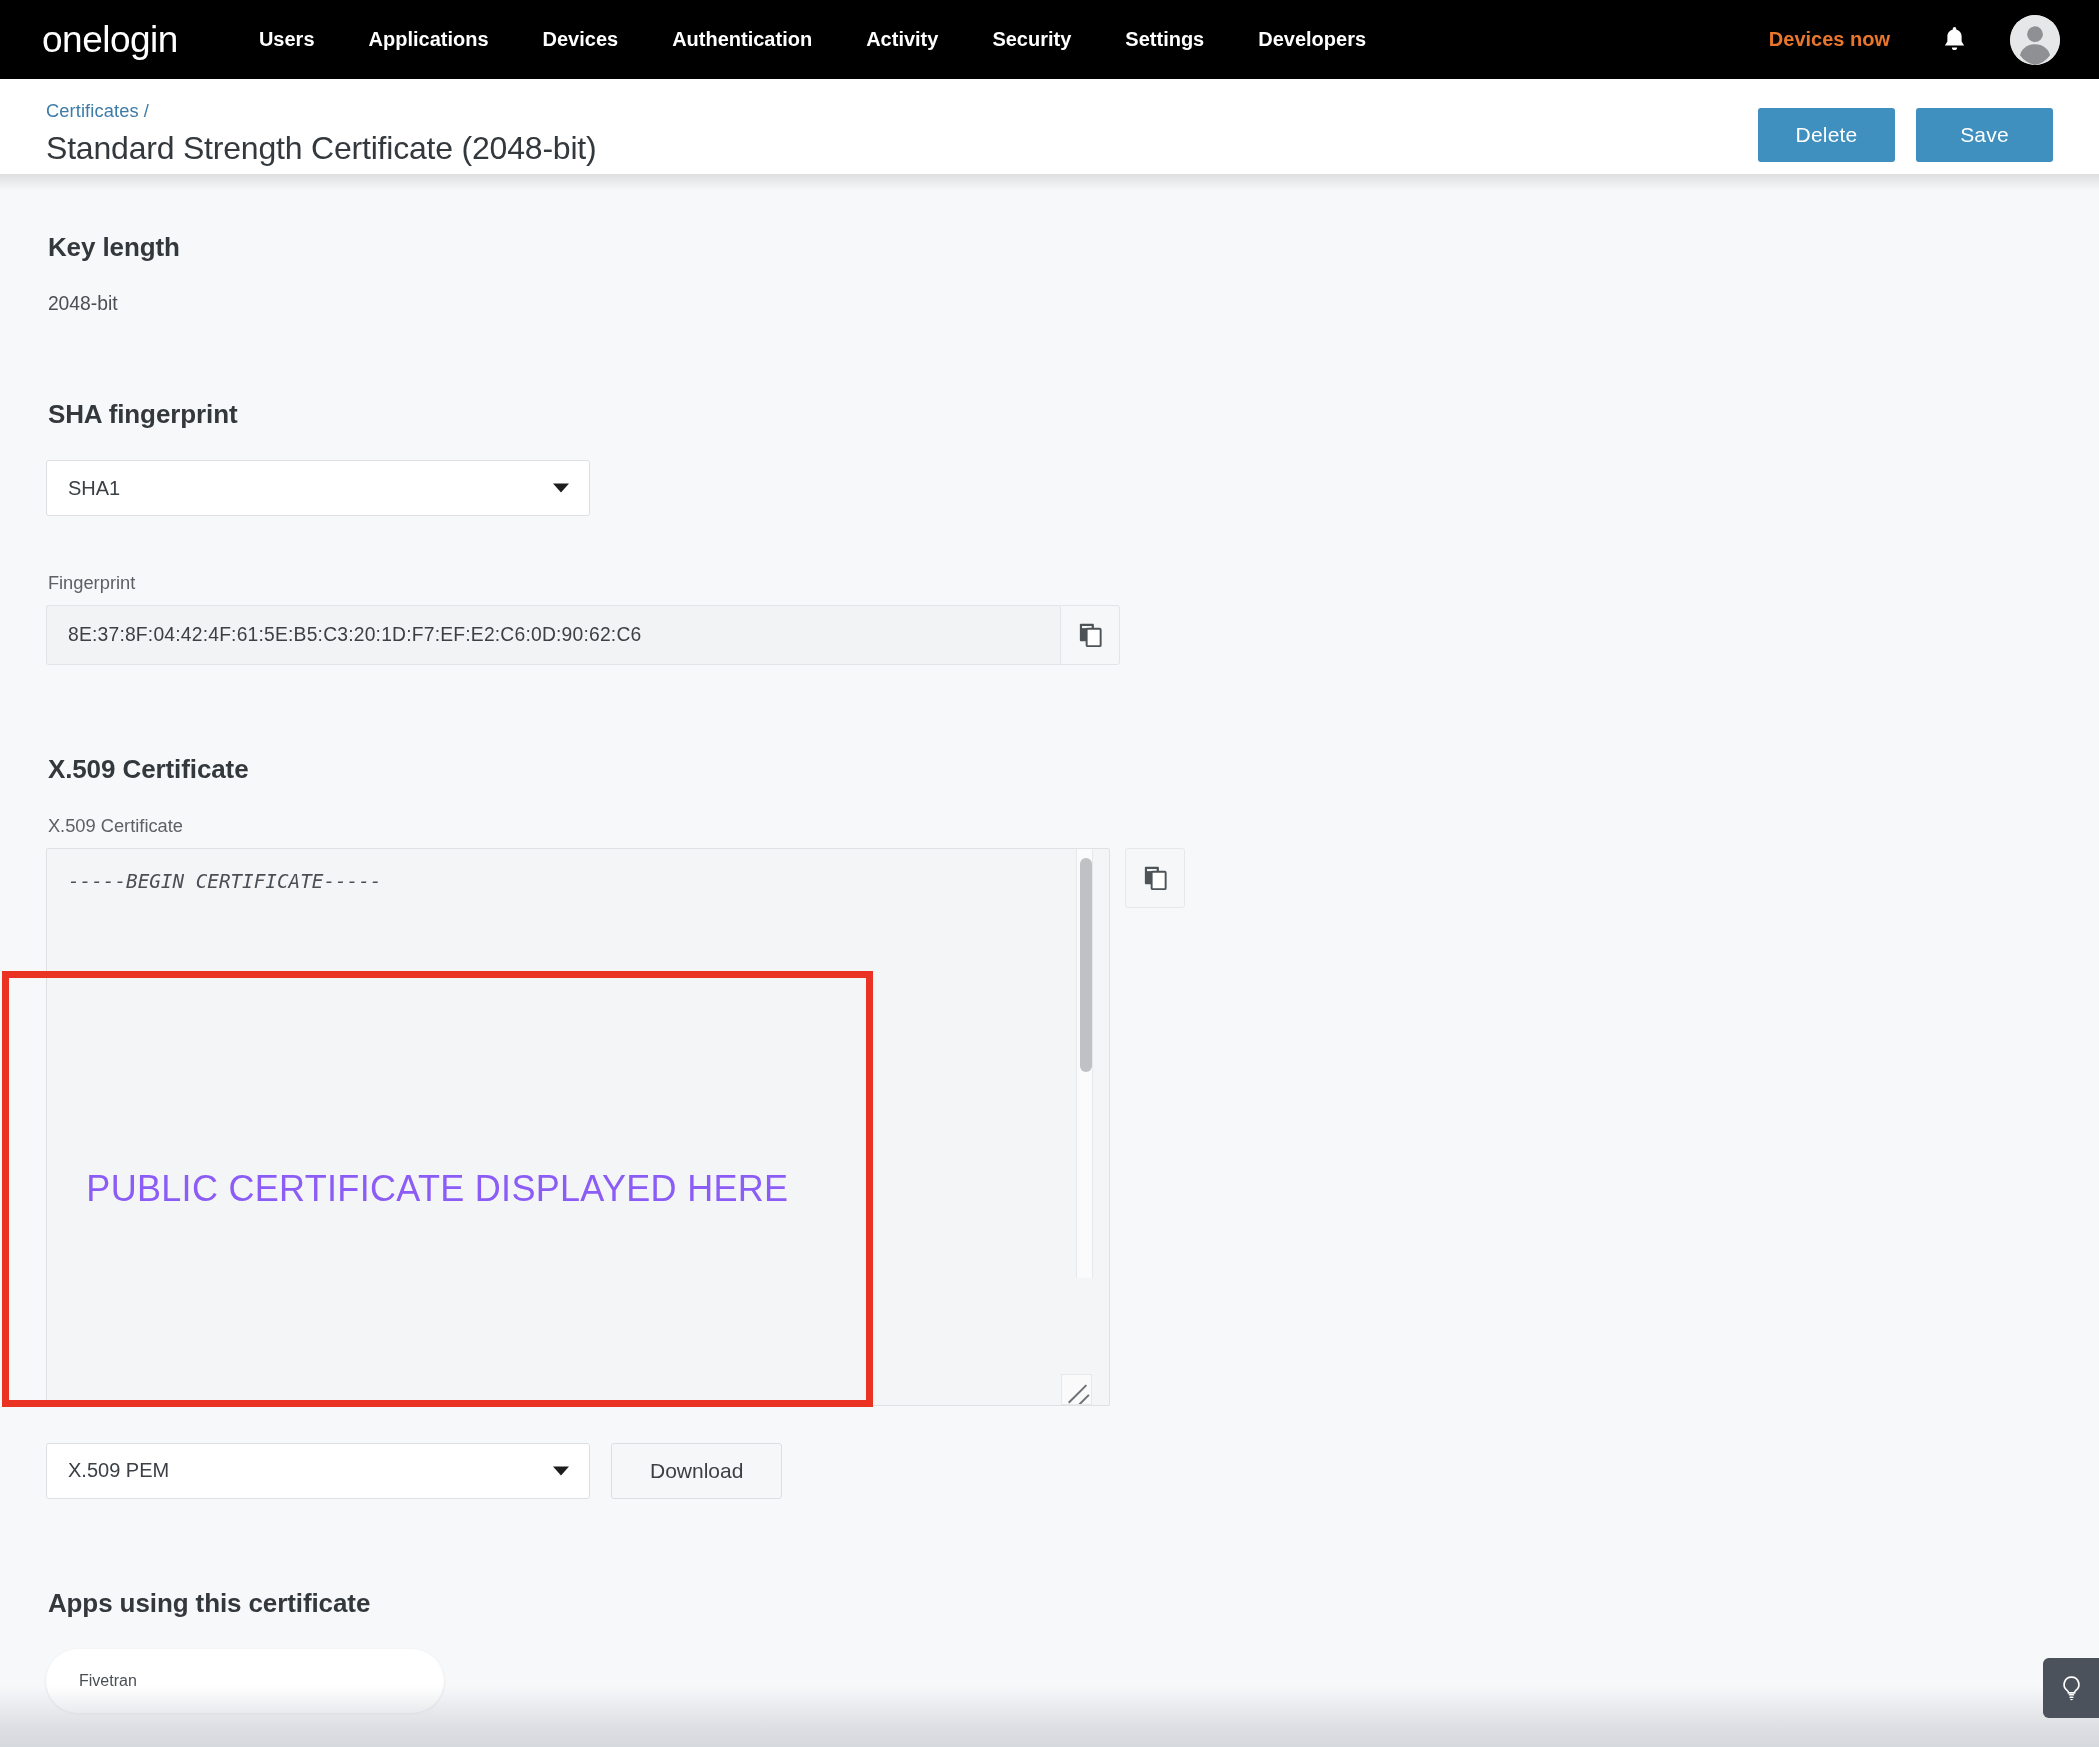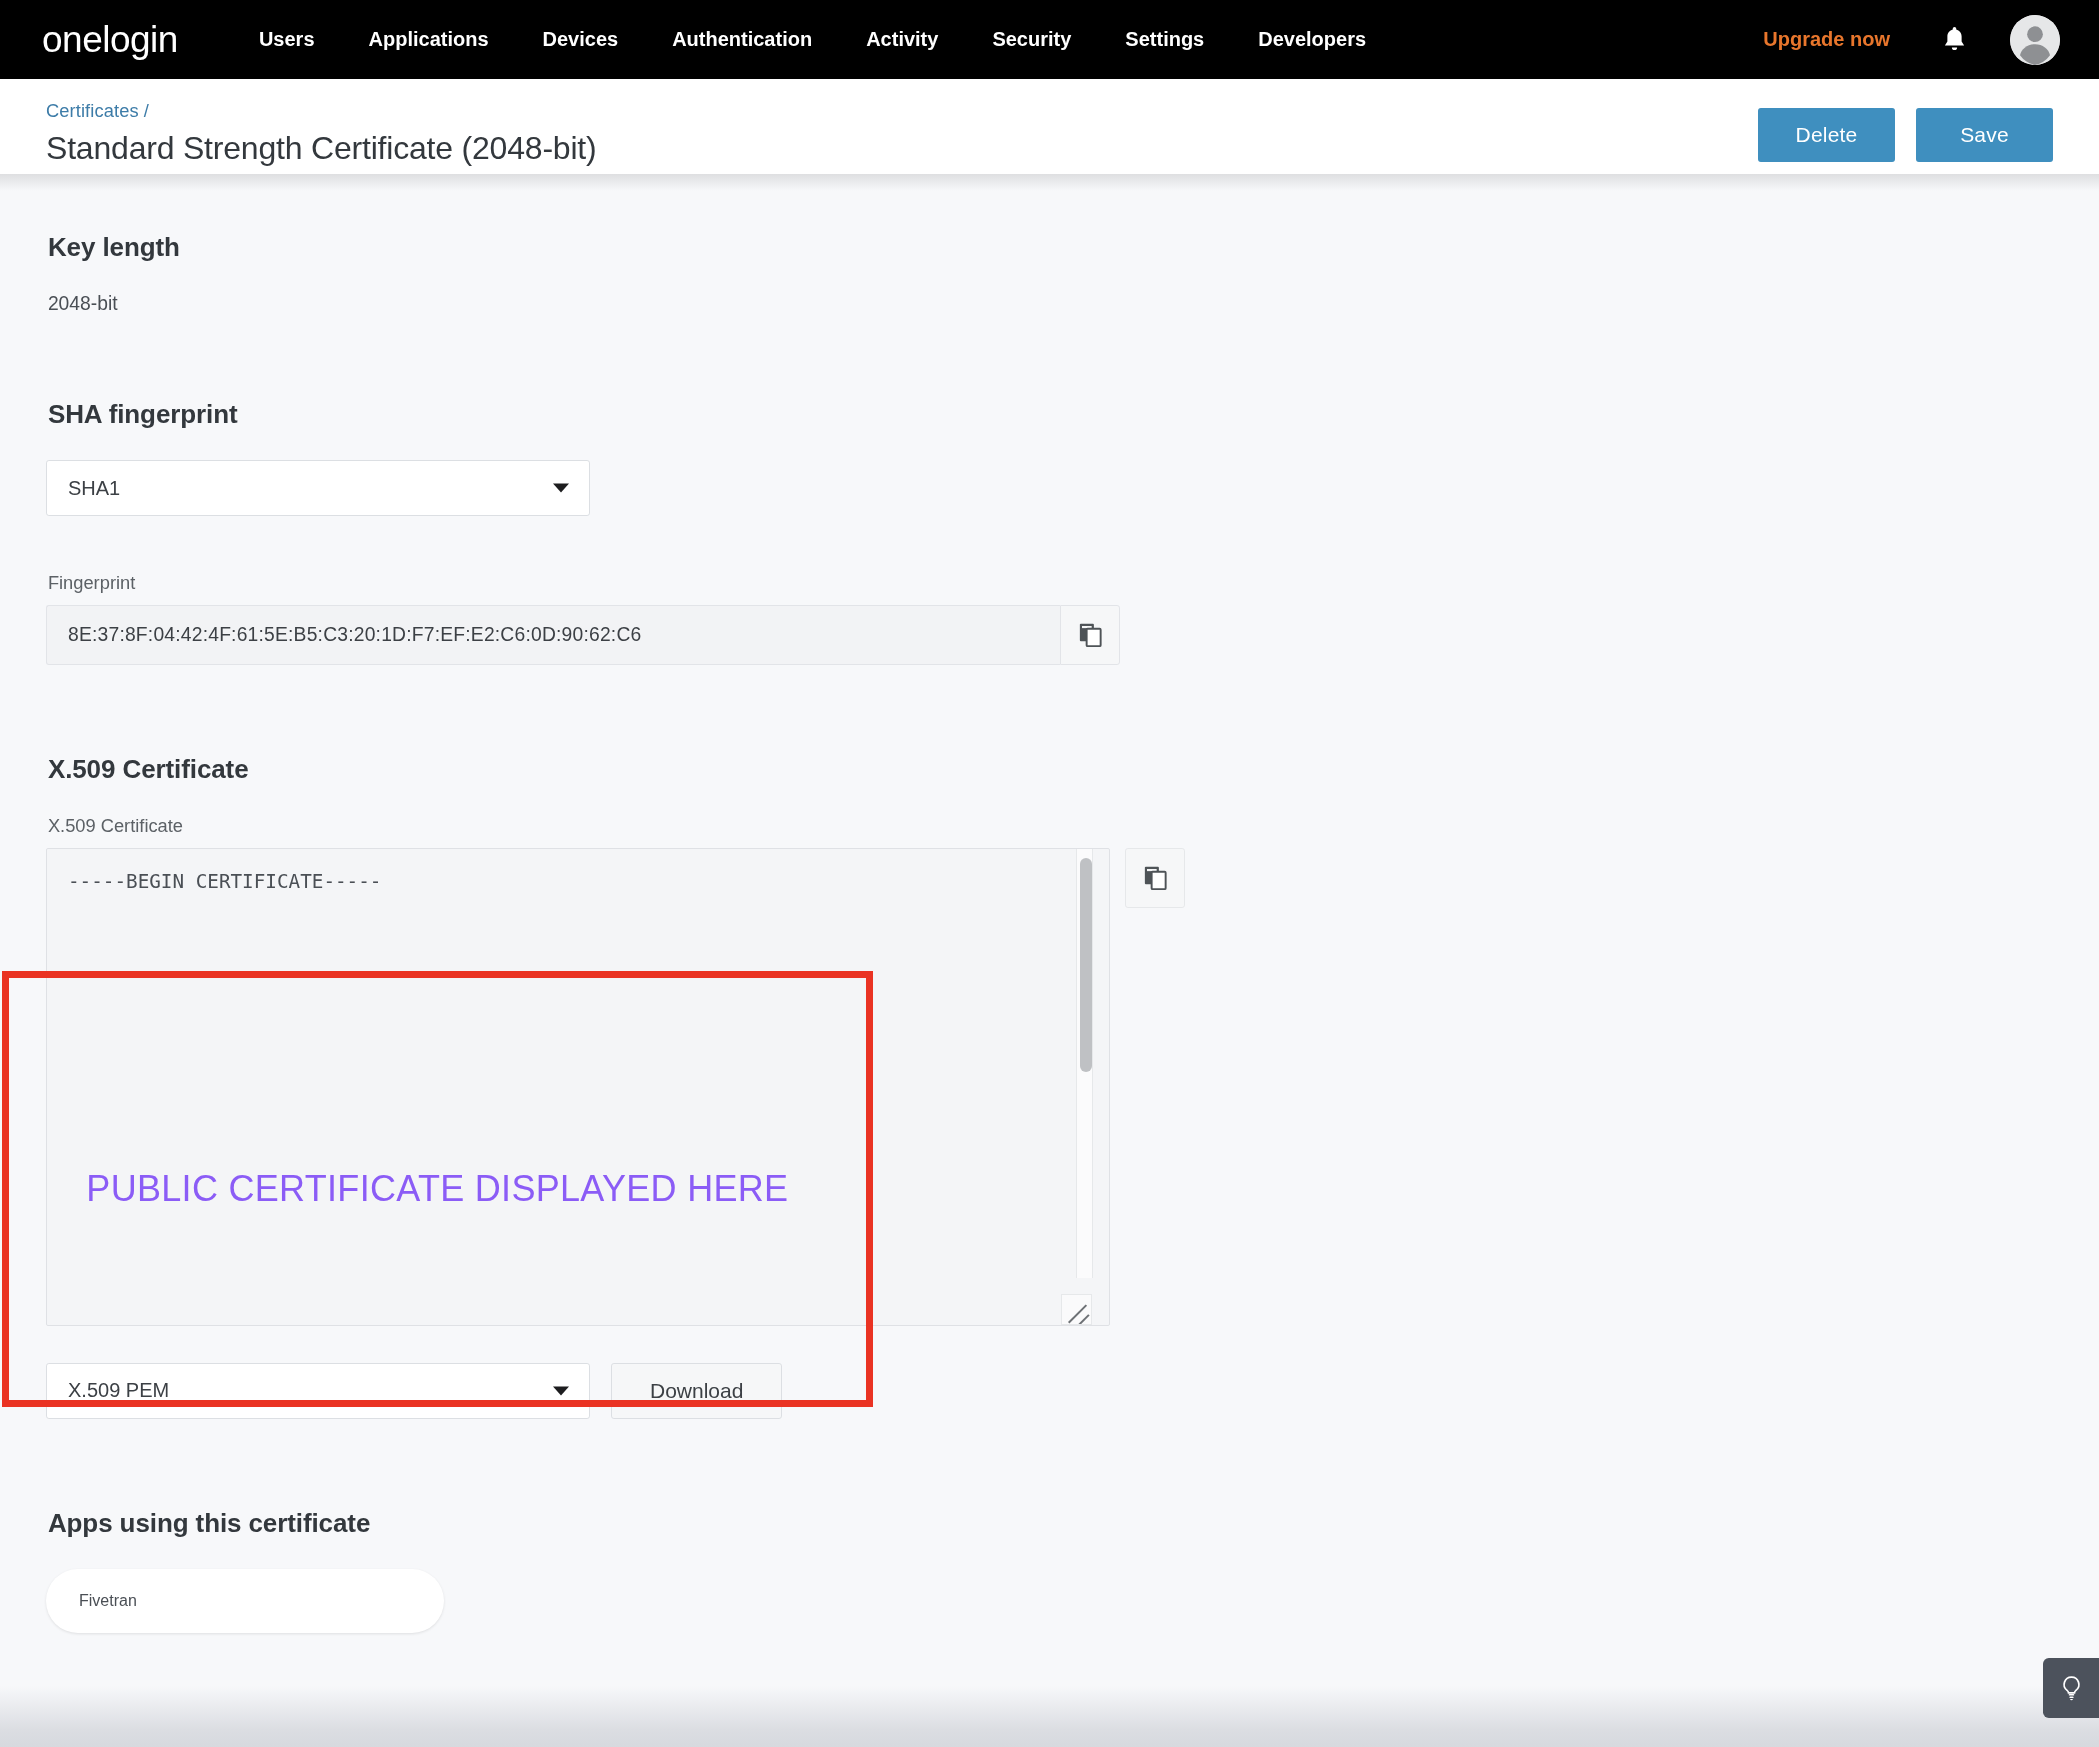--- a/index.html
+++ b/index.html
@@ -214,21 +214,22 @@
   
   .cert-row {
     display: flex;
     align-items: flex-start;
     gap: 15.4px;
     width: 1139px;
   }
   .cert-area-wrap {
     position: relative;
     width: 1070px;
-    height: 478px;
+    height: 558px;
+    font-style: italic;
   }
   .cert-area {
     width: 100%;
     height: 100%;
     background: #f4f5f7;
     border: 1px solid #dfe1e5;
     border-radius: 1.9px;
     padding: 19.3px 21px;
     font-family: "DejaVu Sans Mono", monospace;
     font-size: 19.3px;
@@ -366,21 +367,21 @@
     <div class="nav-link">Users</div>
     <div class="nav-link">Applications</div>
     <div class="nav-link">Devices</div>
     <div class="nav-link">Authentication</div>
     <div class="nav-link">Activity</div>
     <div class="nav-link">Security</div>
     <div class="nav-link">Settings</div>
     <div class="nav-link">Developers</div>
   </div>
   <div class="nav-right">
-    <div class="upgrade-now">Upgrade now</div>
+    <div class="upgrade-now">Devices now</div>
     <div class="bell-btn">
       <svg width="25" height="29" viewBox="0 0 26 30">
         <path d="M13 2c-1 0-1.8.8-1.8 1.8v.9C7.9 5.5 5.6 8.4 5.6 11.9v5.3L3 21.2h20L20.4 17.2v-5.3c0-3.5-2.3-6.4-5.6-7.2v-.9C14.8 2.8 14 2 13 2z" fill="#ffffff"></path>
         <path d="M10.3 23.2a2.7 2.7 0 0 0 5.4 0z" fill="#ffffff"></path>
       </svg>
     </div>
     <div class="avatar">
       <svg width="50" height="50" viewBox="0 0 52 52">
         <circle cx="26" cy="26" r="26" fill="#e6e7e8"></circle>
         <circle cx="26" cy="20" r="8.2" fill="#8e9093"></circle>

